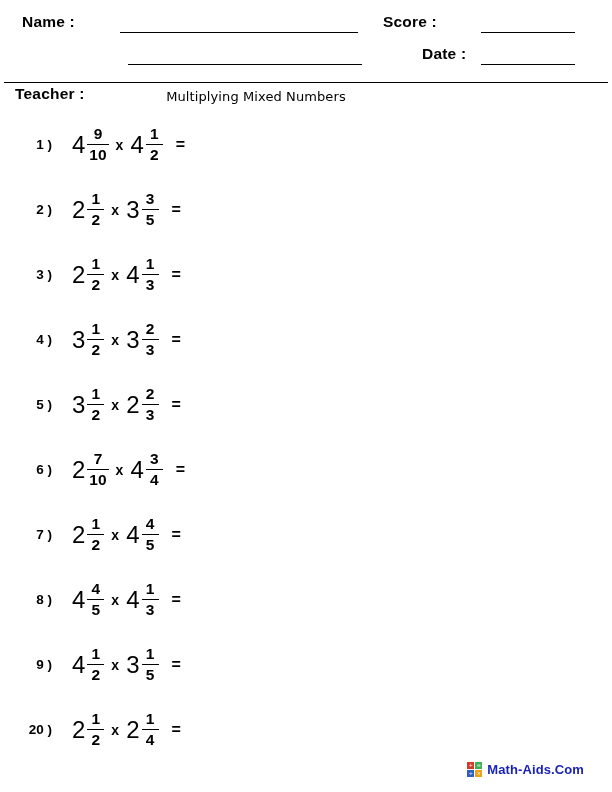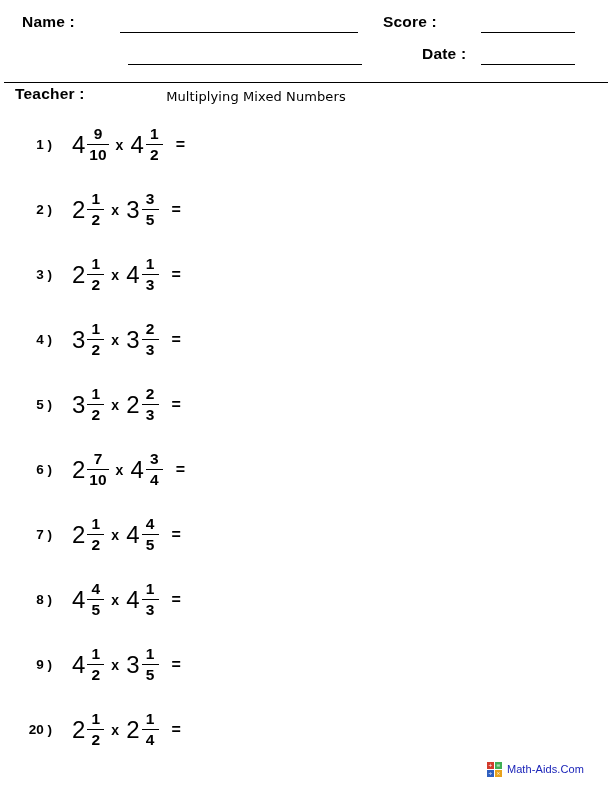--- a/index.html
+++ b/index.html
@@ -184,22 +184,22 @@
     text-align: center;
     color: #ffffff;
     font-family: "DejaVu Sans", sans-serif;
   }
   .tile-a { background: #d23b2c; }
   .tile-b { background: #3fae54; }
   .tile-c { background: #2f5fbf; }
   .tile-d { background: #e8a21c; }
   #mathaids-text {
     font-family: "Liberation Sans", sans-serif;
-    font-size: 11px;
-    font-weight: normal;
+    font-size: 13px;
+    font-weight: bold;
     color: #1a23b8;
     letter-spacing: 0.1px;
     white-space: nowrap;
   }
 </style>
 </head>
 <body>
 
 <div id="header">
   <div class="hdr-label" id="label-name">Name :</div>

